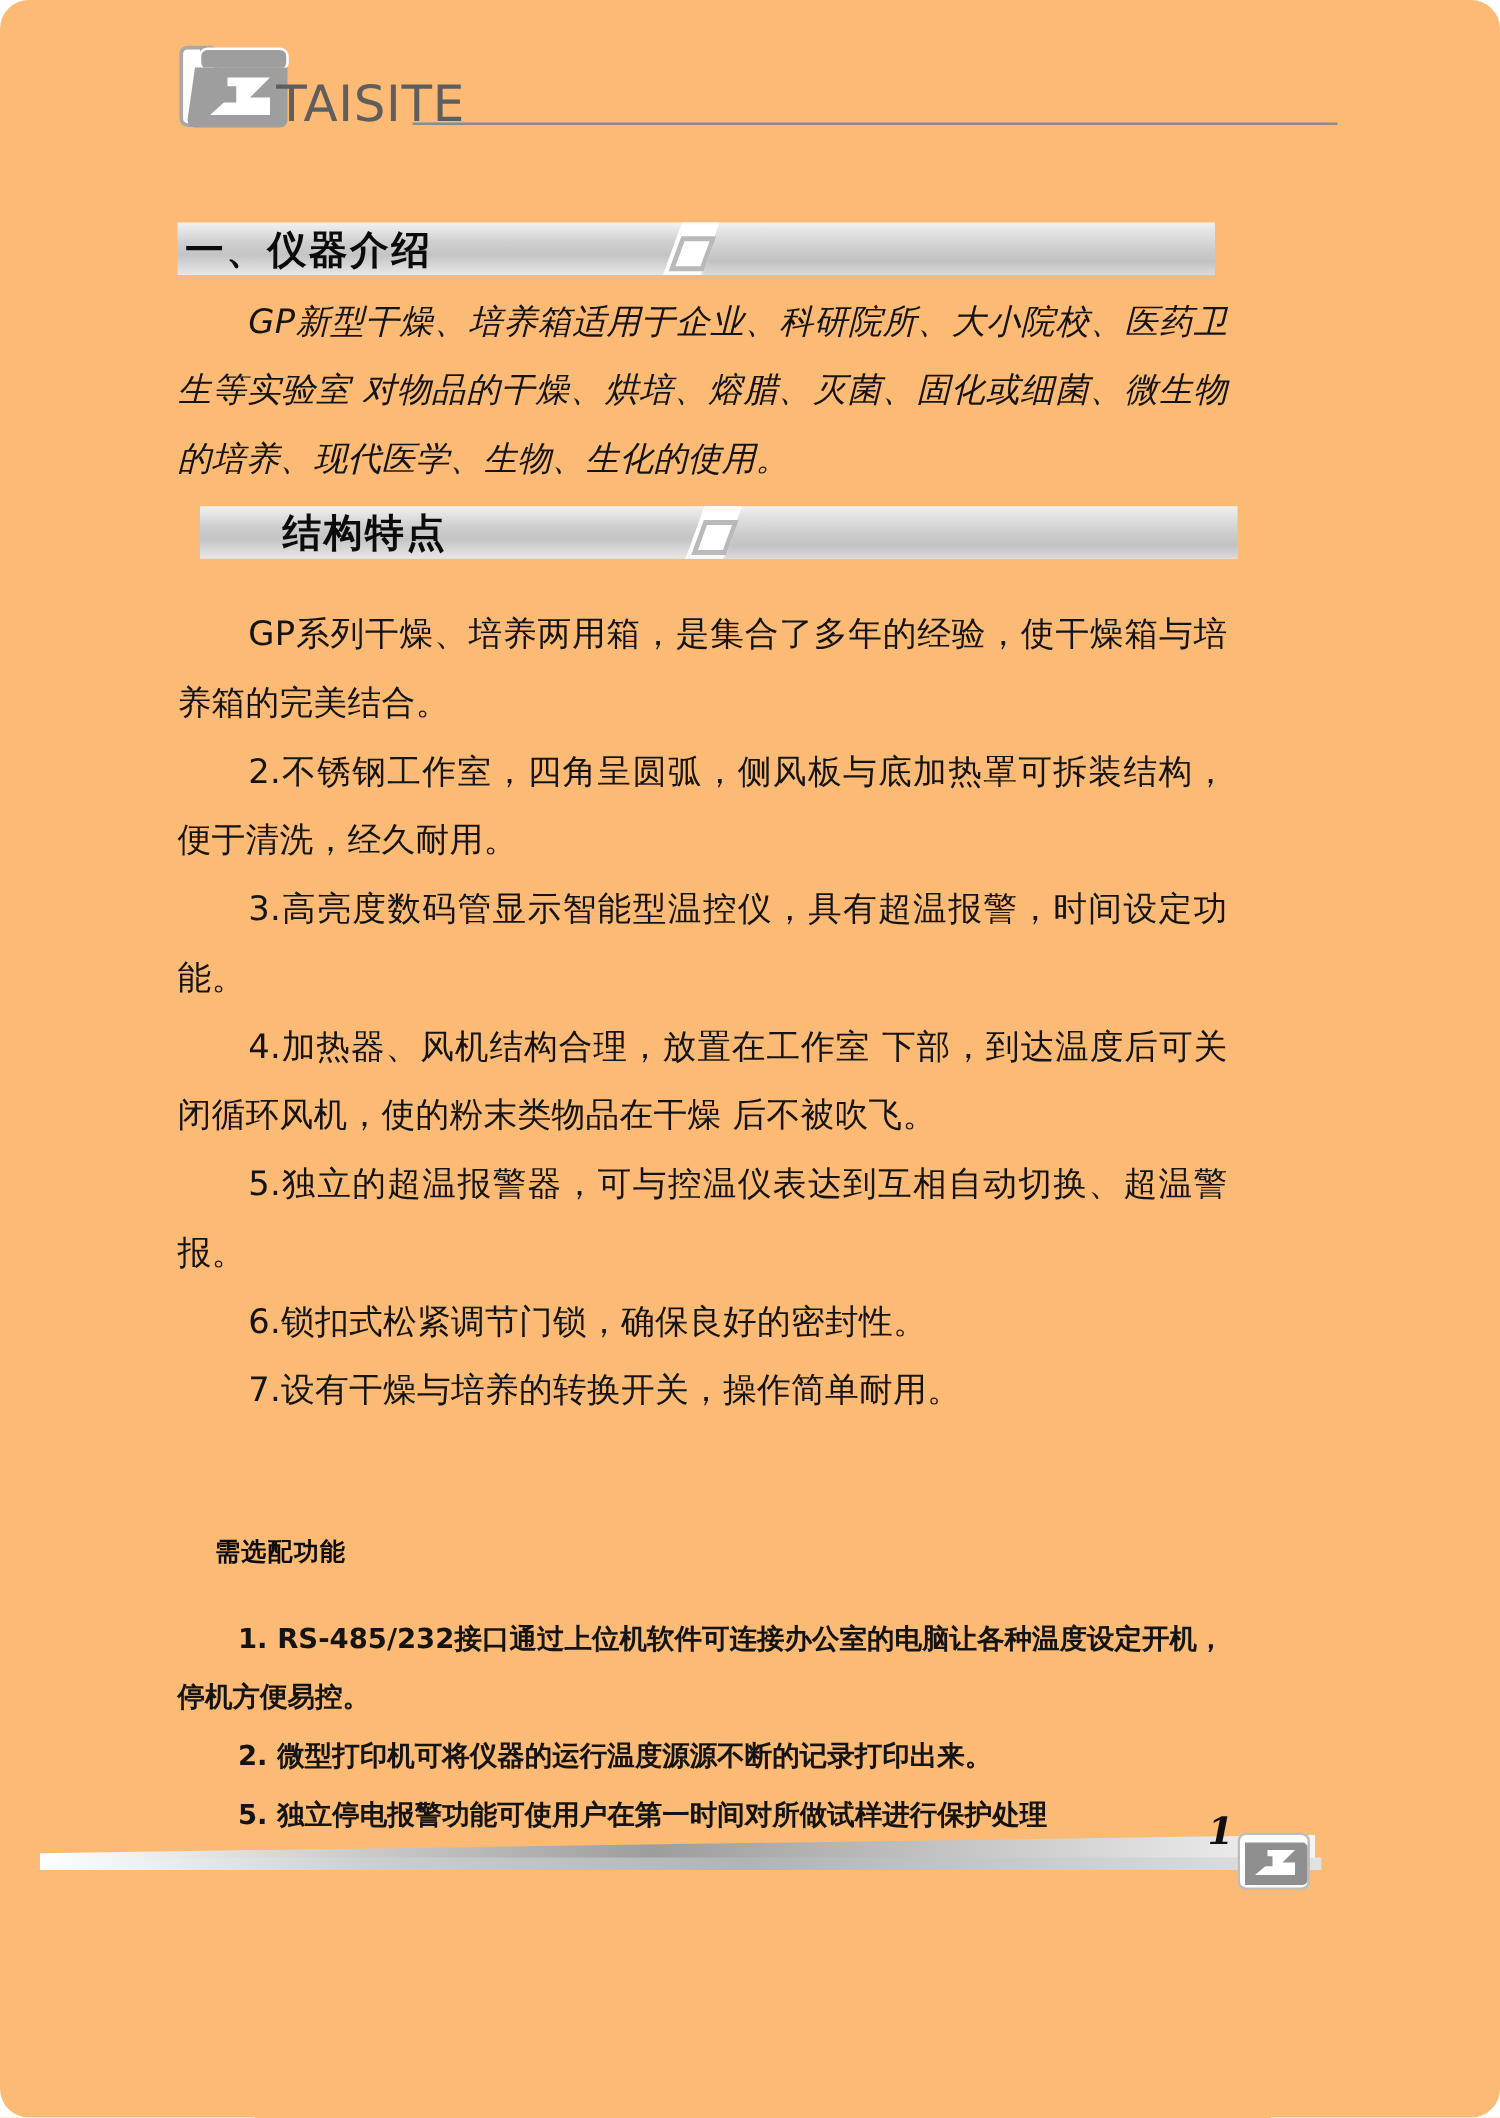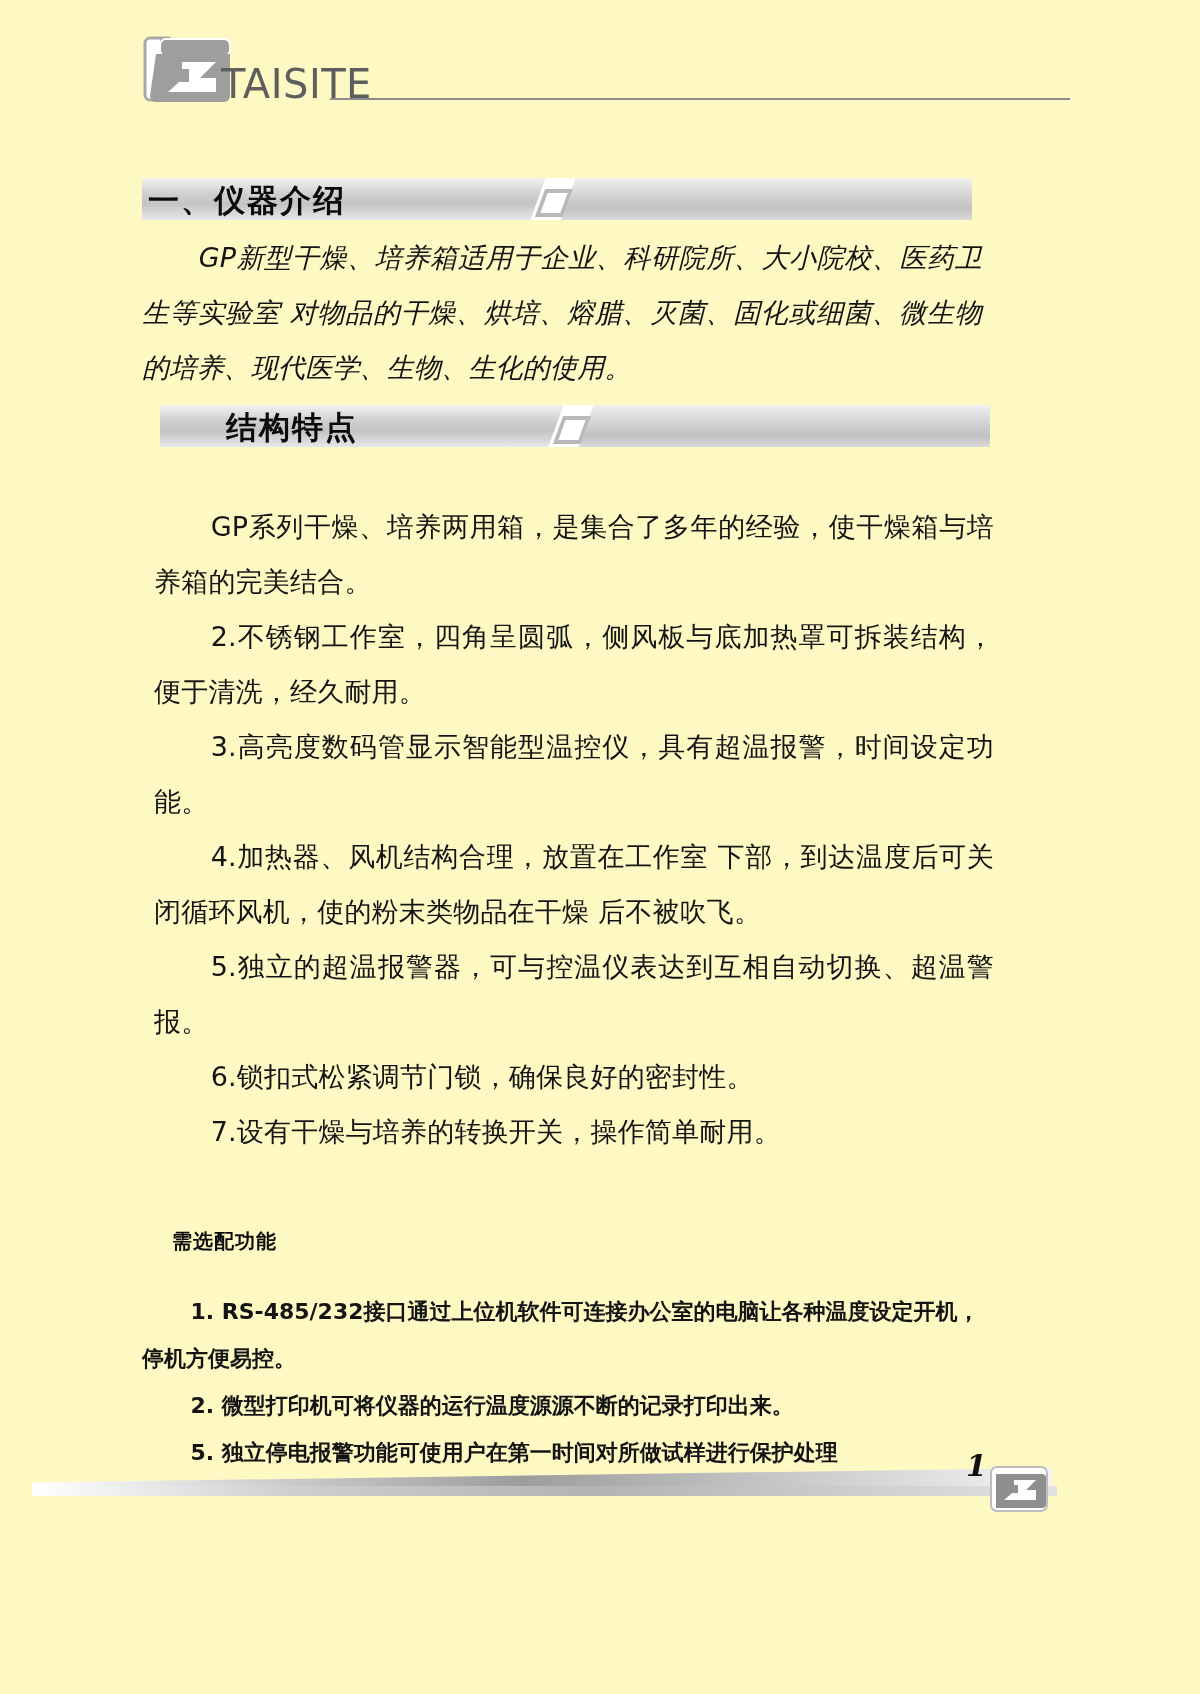--- a/index.html
+++ b/index.html
@@ -13,21 +13,22 @@
     position: relative;
     font-family: "DejaVu Sans", "Liberation Sans", sans-serif;
     color: #111111;
     overflow: hidden;
   }
 
   
   .page {
     position: absolute;
     inset: 0;
-    background: #fef9c3;
+    background: #fdba74;
+    border-radius: 23px;
   }
 
   
   .masthead {
     position: absolute;
     left: 0; top: 0;
     width: 1200px;
     height: 128px;
   }
   .logo-wrap {
@@ -234,21 +235,21 @@
   </div>
 
   <div class="sect-bar" style="top:405px;margin-left:18px;">
     <div class="bar-bg"></div>
     <div class="tail"></div>
     <div class="notch"></div>
     <div class="chip"></div>
     <div class="sect-title" style="left:66px;">结构特点</div>
   </div>
 
-  <div class="bodytext" style="top:499px;margin-left:12px;">
+  <div class="bodytext" style="top:480px;">
     <p class="ind-2">GP系列干燥、培养两用箱，是集合了多年的经验，使干燥箱与培养箱的完美结合。</p>
     <p class="ind-2">2.不锈钢工作室，四角呈圆弧，侧风板与底加热罩可拆装结构，便于清洗，经久耐用。</p>
     <p class="ind-2">3.高亮度数码管显示智能型温控仪，具有超温报警，时间设定功能。</p>
     <p class="ind-2">4.加热器、风机结构合理，放置在工作室 下部，到达温度后可关闭循环风机，使的粉末类物品在干燥 后不被吹飞。</p>
     <p class="ind-2">5.独立的超温报警器，可与控温仪表达到互相自动切换、超温警报。</p>
     <p class="ind-2">6.锁扣式松紧调节门锁，确保良好的密封性。</p>
     <p class="ind-2"> 7.设有干燥与培养的转换开关，操作简单耐用。</p>
   </div>
 
   <div class="subhead" style="top:1228px;">需选配功能</div>

